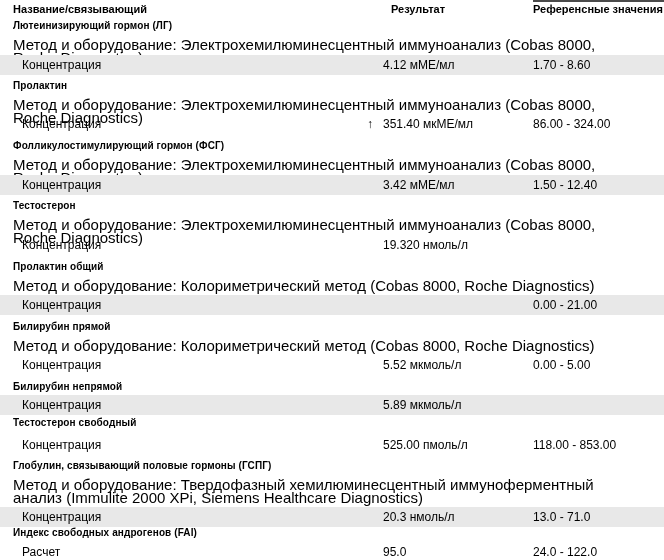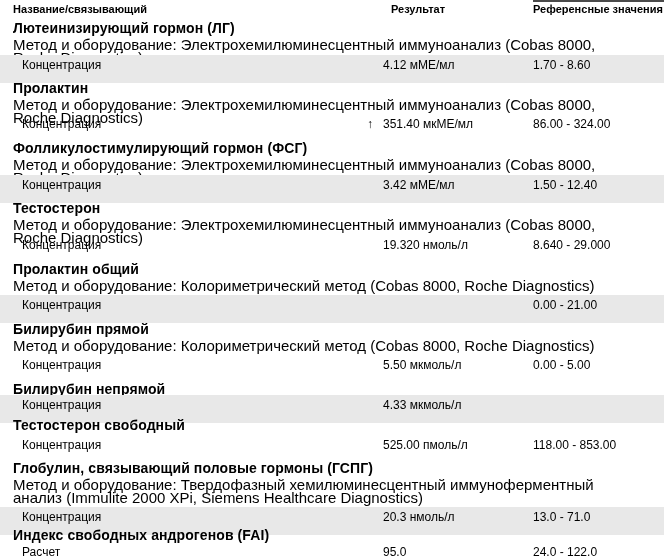--- a/index.html
+++ b/index.html
@@ -15,28 +15,28 @@
   }
   .col-head.name { left:13px; }
   .col-head.result { left:391px; }
   .col-head.ref { left:533px; }
   .top-border {
     position:absolute; top:0; left:533px; width:131px; height:2px;
     background:#4a4a4a;
   }
   .title {
     position:absolute; left:13px;
-    font-size:14px; font-weight:bold; white-space:nowrap; letter-spacing:0.1px;
+    font-size:10px; font-weight:bold; white-space:nowrap; letter-spacing:0.1px;
   }
   .method {
     position:absolute; left:13px; max-width:600px;
     font-size:15px; line-height:13px; color:#000;
   }
   .row {
-    position:absolute; left:0; width:664px; height:28px;
+    position:absolute; left:0; width:664px; height:20px;
     font-size:12px;
   }
   .row.shaded { background:#e8e8e8; }
   .cell {
     position:absolute; top:0; line-height:20px; white-space:nowrap;
   }
   .cell.name { left:22px; }
   .cell.result { left:383px; }
   .cell.ref { left:533px; }
   .flag {
@@ -75,42 +75,41 @@
   <div class="cell name">Концентрация</div>
   <div class="cell result"><span class="flag"></span><span>3.42 мМЕ/мл</span></div>
   <div class="cell ref">1.50 - 12.40</div>
 </div>
 
 <div class="title" style="top:200px">Тестостерон</div>
 <div class="method" style="top:218px">Метод и оборудование: Электрохемилюминесцентный иммуноанализ (Cobas 8000, Roche Diagnostics)</div>
 <div class="row" style="top:235px">
   <div class="cell name">Концентрация</div>
   <div class="cell result"><span class="flag"></span><span>19.320 нмоль/л</span></div>
-  <div class="cell ref">8.640 - 29.000</div>
 </div>
 
 <div class="title" style="top:261px">Пролактин общий</div>
 <div class="method" style="top:279px">Метод и оборудование: Колориметрический метод (Cobas 8000, Roche Diagnostics)</div>
 <div class="row shaded" style="top:295px">
   <div class="cell name">Концентрация</div>
   <div class="cell ref">0.00 - 21.00</div>
 </div>
 
 <div class="title" style="top:321px">Билирубин прямой</div>
 <div class="method" style="top:339px">Метод и оборудование: Колориметрический метод (Cobas 8000, Roche Diagnostics)</div>
 <div class="row" style="top:355px">
   <div class="cell name">Концентрация</div>
-  <div class="cell result"><span class="flag"></span><span>5.50 мкмоль/л</span></div>
+  <div class="cell result"><span class="flag"></span><span>5.52 мкмоль/л</span></div>
   <div class="cell ref">0.00 - 5.00</div>
 </div>
 
 <div class="title" style="top:381px">Билирубин непрямой</div>
 <div class="row shaded" style="top:395px">
   <div class="cell name">Концентрация</div>
-  <div class="cell result"><span class="flag"></span><span>4.33 мкмоль/л</span></div>
+  <div class="cell result"><span class="flag"></span><span>5.89 мкмоль/л</span></div>
   <div class="cell ref"></div>
 </div>
 
 <div class="title" style="top:417px">Тестостерон свободный</div>
 <div class="row" style="top:435px">
   <div class="cell name">Концентрация</div>
   <div class="cell result"><span class="flag"></span><span>525.00 пмоль/л</span></div>
   <div class="cell ref">118.00 - 853.00</div>
 </div>
 

